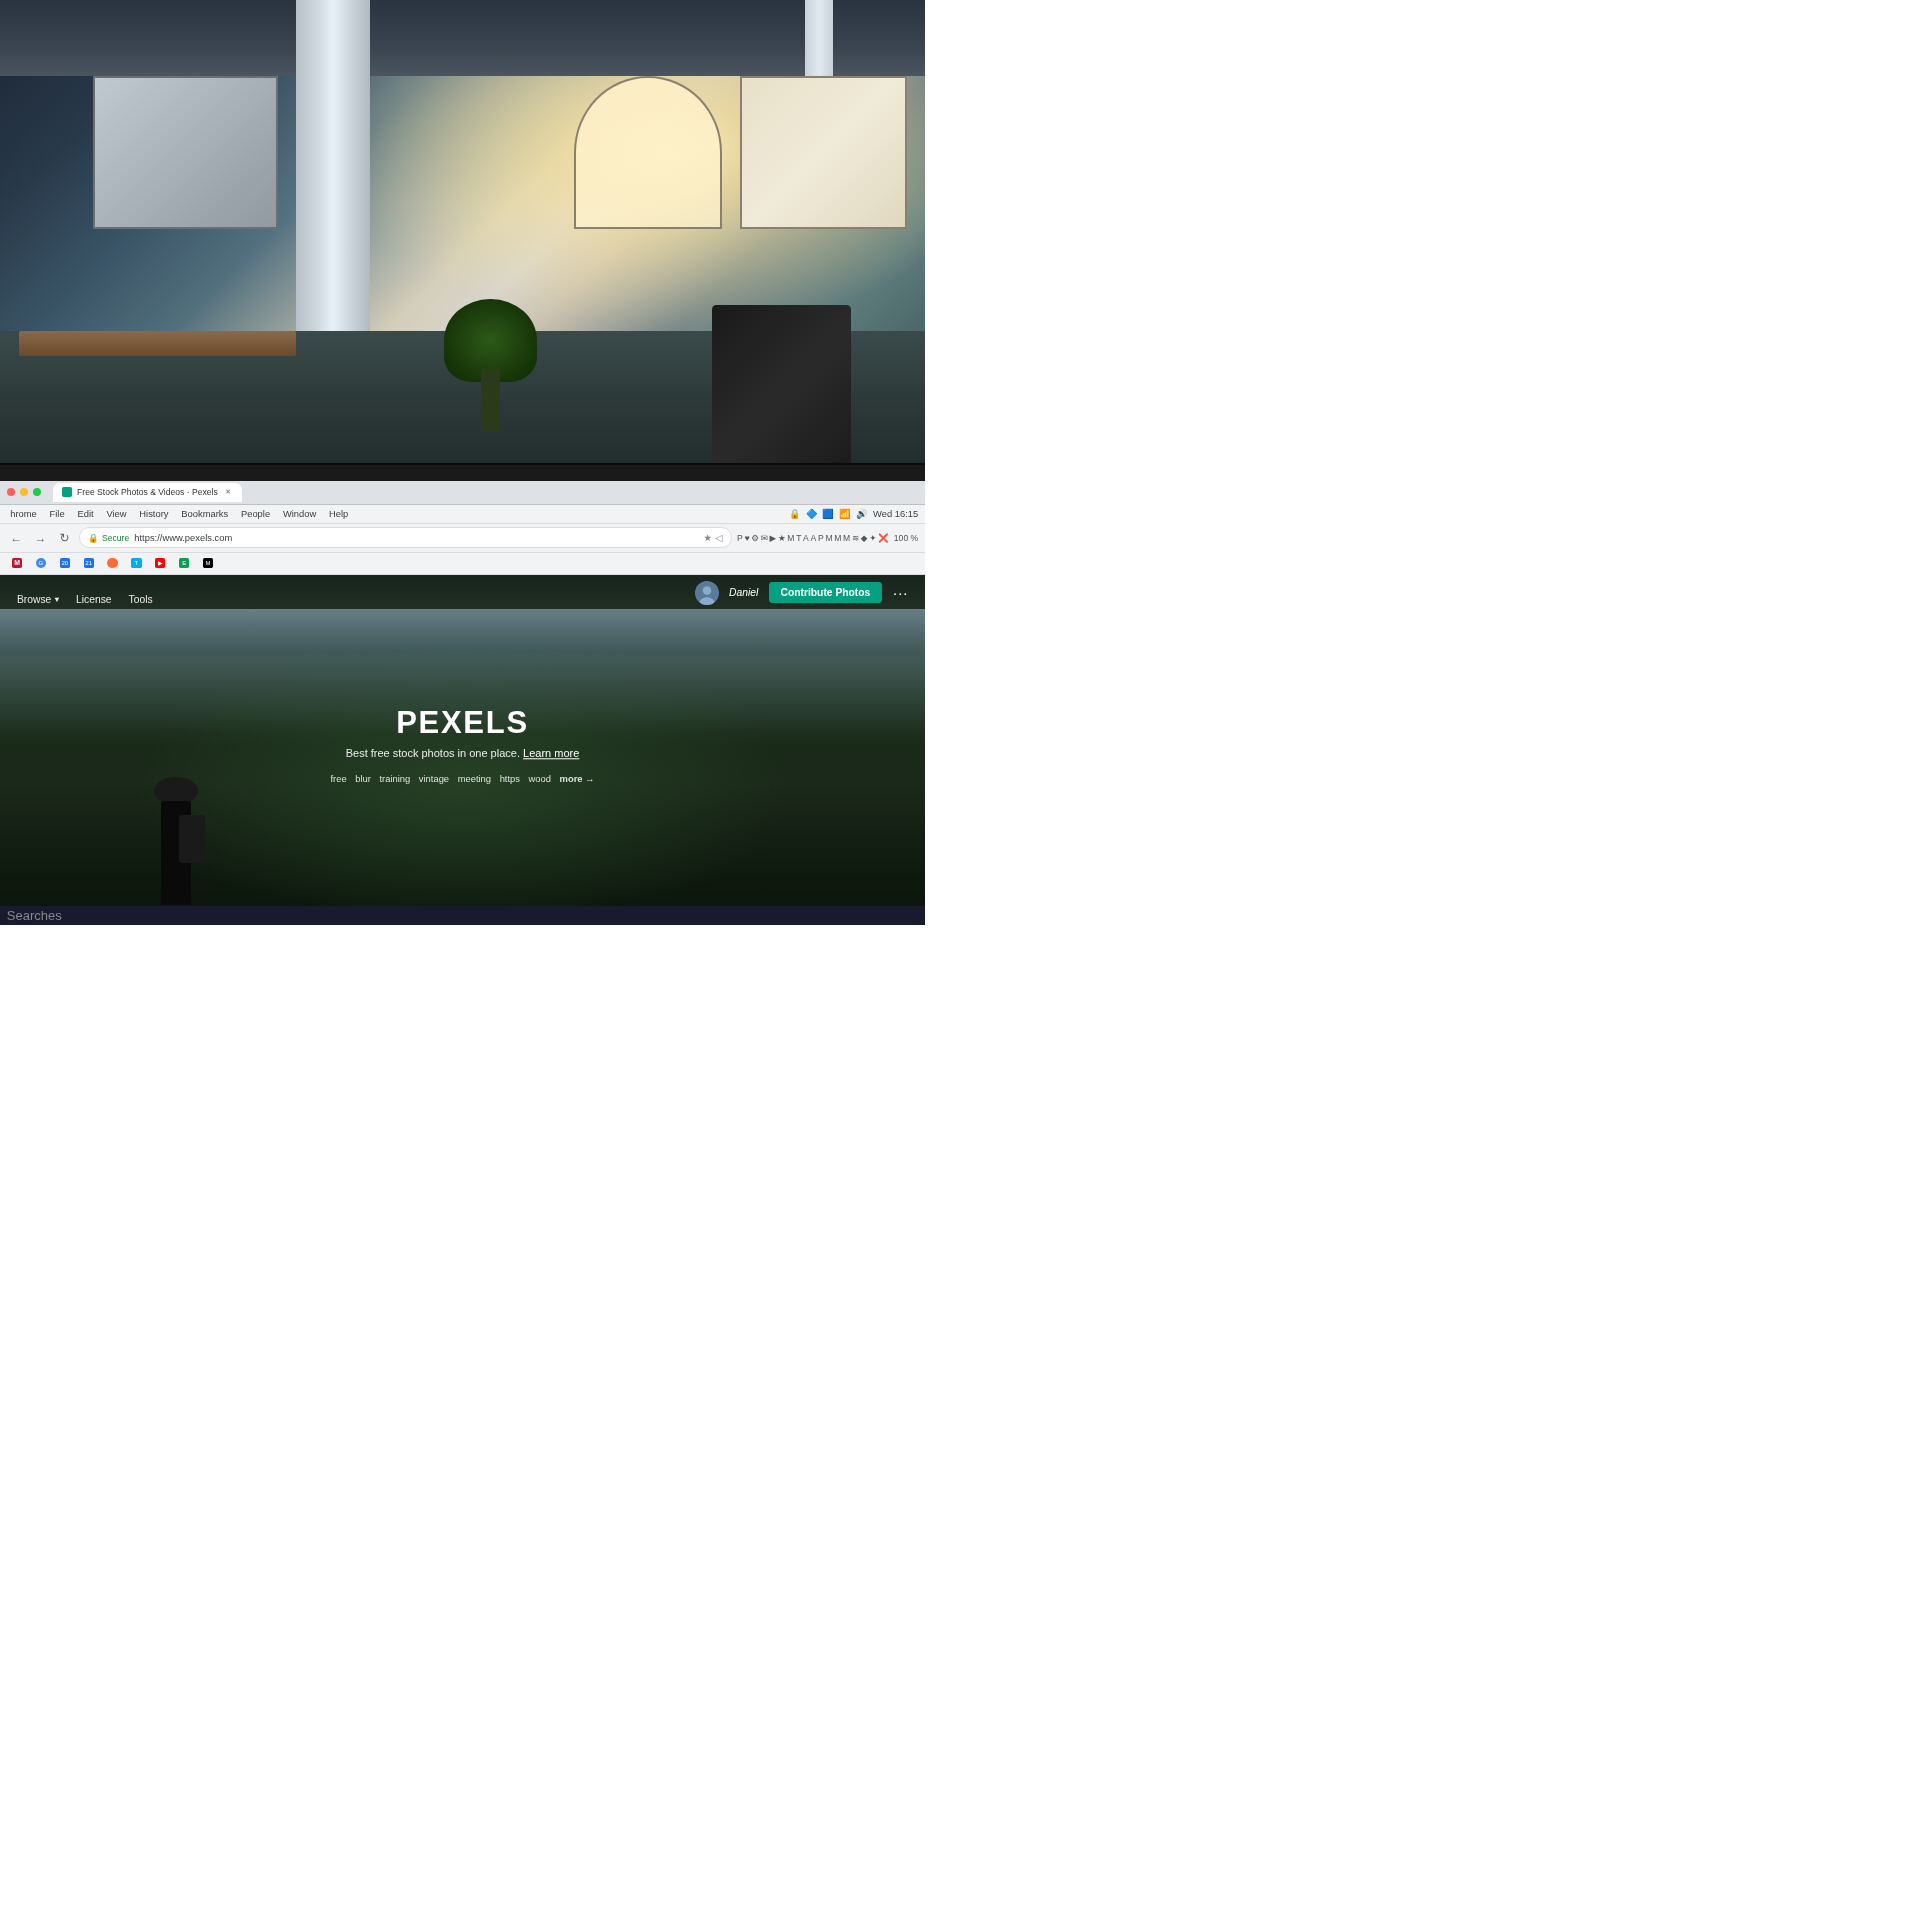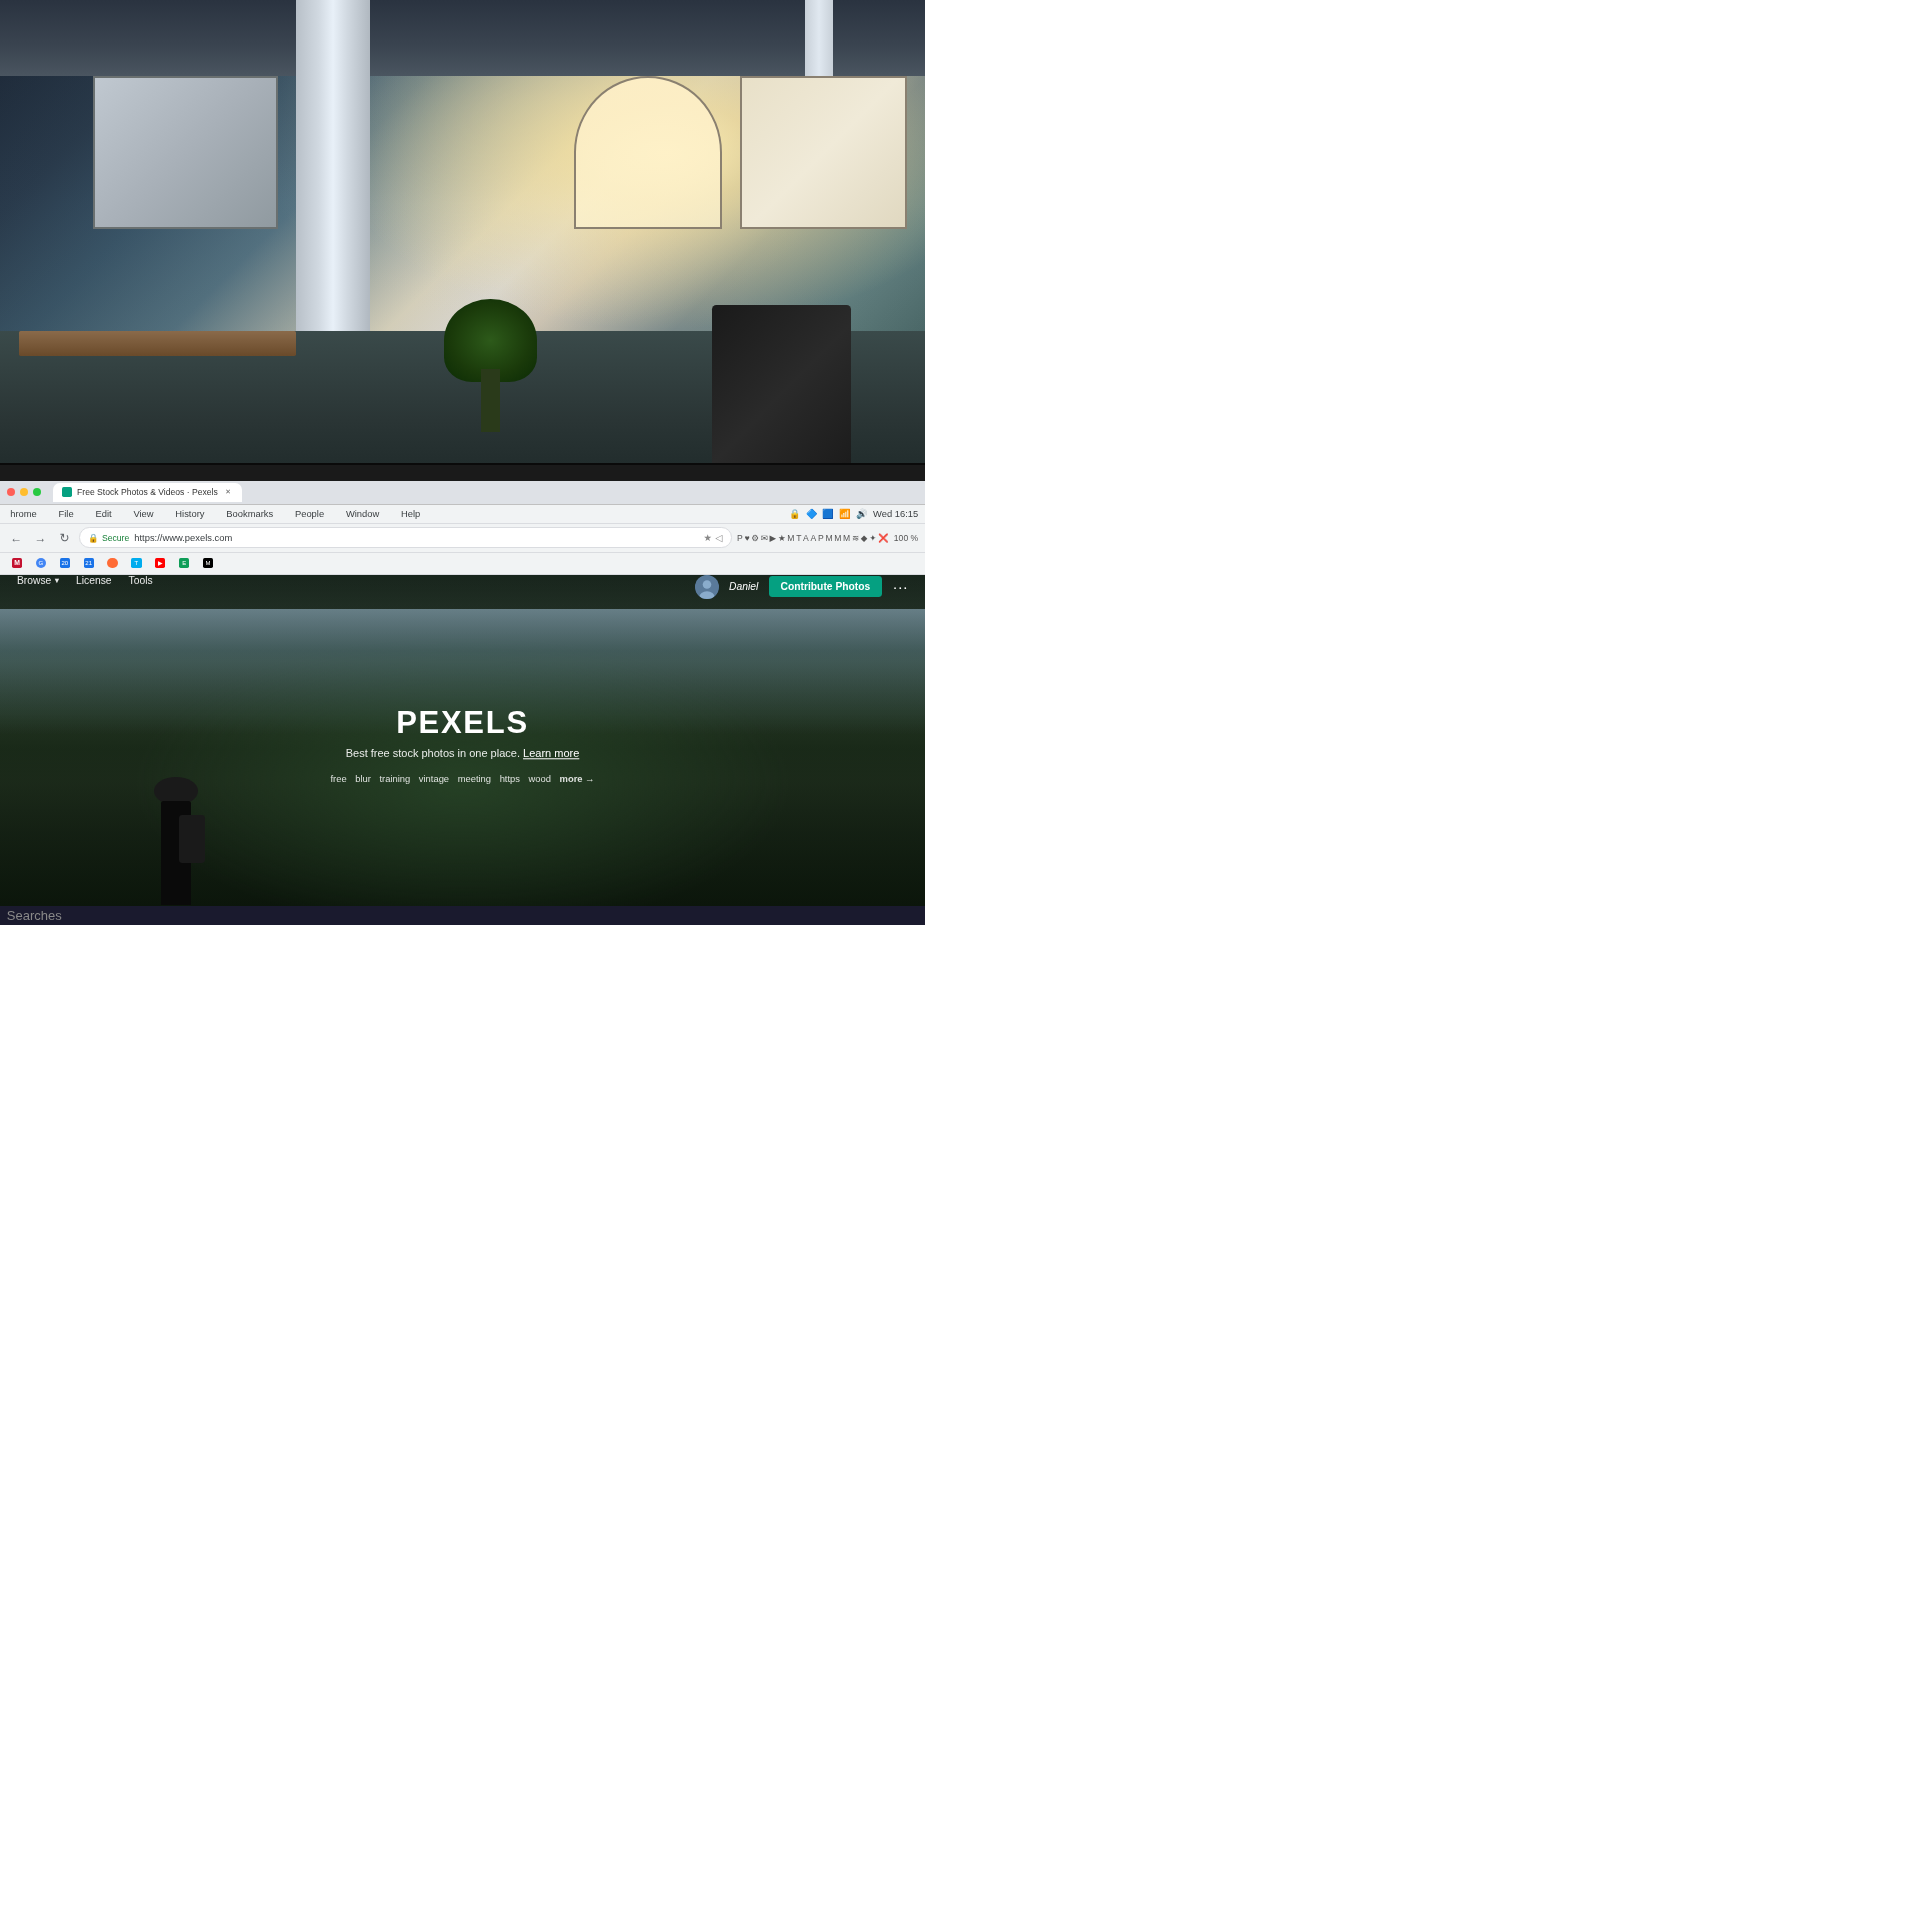--- a/index.html
+++ b/index.html
@@ -224,21 +224,21 @@
       margin-left: auto;
       color: #666;
     }
 
     .chrome-menu-bar {
       height: 19px;
       background: #f1f3f4;
       display: flex;
       align-items: center;
       padding: 0 6.8px;
-      gap: 15px;
+      gap: 6px;
       font-size: 9.4px;
       color: #3c4043;
       border-bottom: 0.9px solid #dadce0;
       justify-content: space-between;
     }
 
     .chrome-menu-item {
       cursor: pointer;
       padding: 1.7px 3.4px;
     }
@@ -424,22 +424,22 @@
     }
 
     
     .pexels-nav {
       position: absolute;
       top: 0;
       left: 0;
       width: 100%;
       height: 38px;
       display: flex;
-      align-items: flex-start;
-      padding: 0 17px;
+      align-items: flex-end;
+      padding: 8px 17px;
       z-index: 10;
     }
 
     .nav-left {
       display: flex;
       align-items: center;
       gap: 17px;
     }
 
     .browse-btn {

